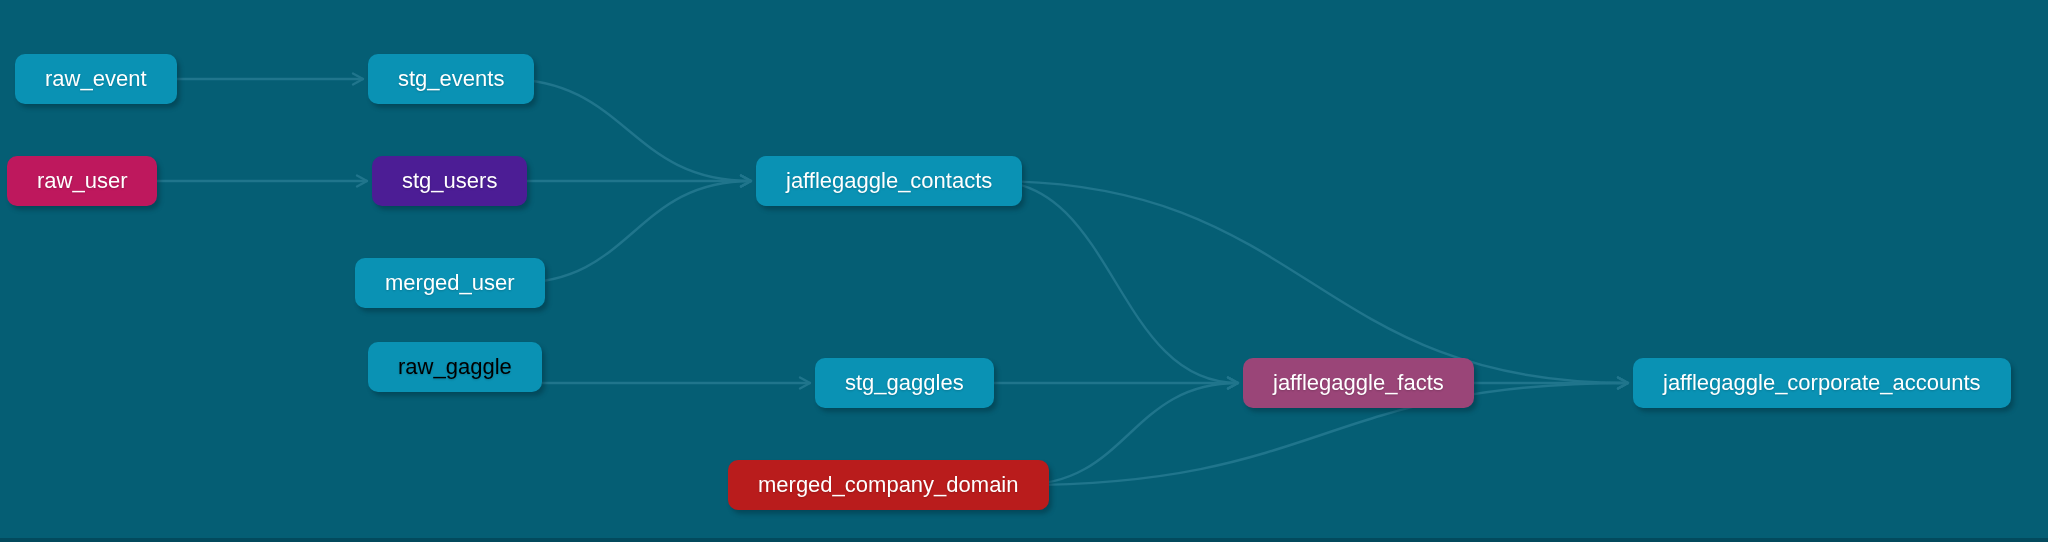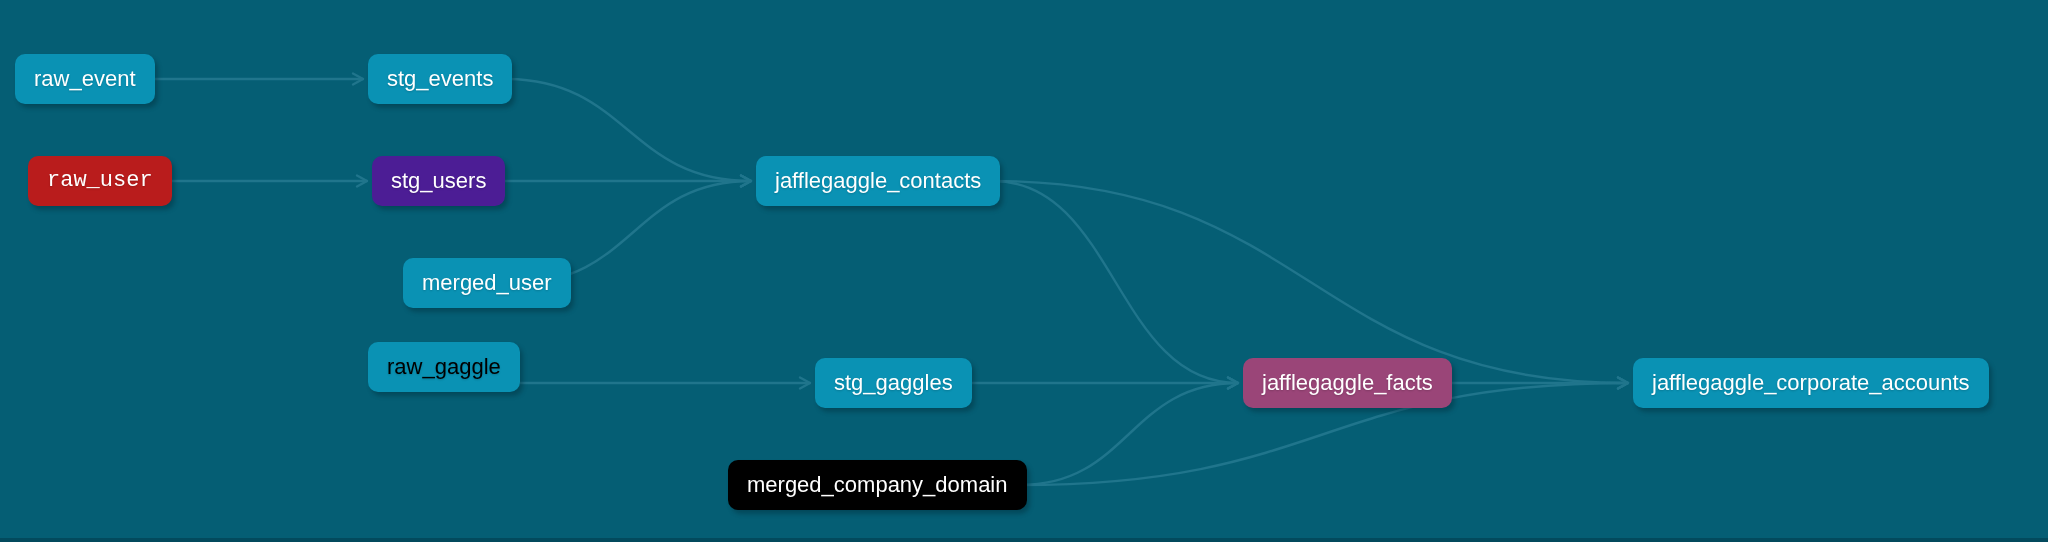--- a/index.html
+++ b/index.html
@@ -15,21 +15,21 @@
     position: absolute;
     left: 0;
     top: 0;
     z-index: 0;
   }
   .dag-node {
     position: absolute;
     z-index: 1;
     height: 50px;
     line-height: 50px;
-    padding: 0 19px;
+    padding: 0 30px;
     border-radius: 10px;
     font-size: 22px;
     white-space: nowrap;
     cursor: pointer;
     text-shadow: 0 1px 2px rgba(0,0,0,0.18);
     box-shadow: 3px 4px 4px rgba(1,48,62,0.45);
   }
   #canvas-bottom-edge {
     position: absolute;
     left: 0;
@@ -59,24 +59,24 @@
       <path d="M965,383 L1238,383" fill="none" stroke="#20758c" stroke-width="2.4" stroke-linecap="round" marker-end="url(#arrowhead)"></path>
       <path d="M993,181 C1115.5,181 1115.5,383 1238,383" fill="none" stroke="#20758c" stroke-width="2.4" stroke-linecap="round" marker-end="url(#arrowhead)"></path>
       <path d="M1020,485 C1129,485 1129,383 1238,383" fill="none" stroke="#20758c" stroke-width="2.4" stroke-linecap="round" marker-end="url(#arrowhead)"></path>
       <path d="M1445,383 L1628,383" fill="none" stroke="#20758c" stroke-width="2.4" stroke-linecap="round" marker-end="url(#arrowhead)"></path>
       <path d="M993,181 C1310.5,181 1310.5,383 1628,383" fill="none" stroke="#20758c" stroke-width="2.4" stroke-linecap="round" marker-end="url(#arrowhead)"></path>
       <path d="M1020,485 C1324,485 1324,383 1628,383" fill="none" stroke="#20758c" stroke-width="2.4" stroke-linecap="round" marker-end="url(#arrowhead)"></path>
     </svg>
   <div id="node-layer">
       <div class="dag-node" style="left: 15px; top: 54px; background: rgb(10, 146, 180); color: rgb(255, 255, 255);">raw_event</div>
       <div class="dag-node" style="left: 368px; top: 54px; background: rgb(10, 146, 180); color: #ffffff;">stg_events</div>
-      <div class="dag-node" style="left: 28px; top: 156px; background: #b91c1c; color: rgb(255, 255, 255); font-family: Liberation Mono, monospace;">raw_user</div>
+      <div class="dag-node" style="left: 7px; top: 156px; background: #be185d; color: rgb(255, 255, 255);">raw_user</div>
       <div class="dag-node" style="left: 372px; top: 156px; background: #4c1d95; color: rgb(255, 255, 255);">stg_users</div>
-      <div class="dag-node" style="left: 355px; top: 258px; background: rgb(10, 146, 180); color: rgb(255, 255, 255); margin-left: 48px;">merged_user</div>
+      <div class="dag-node" style="left: 355px; top: 258px; background: rgb(10, 146, 180); color: rgb(255, 255, 255);">merged_user</div>
       <div class="dag-node" style="left: 756px; top: 156px; background: rgb(10, 146, 180); color: rgb(255, 255, 255);">jafflegaggle_contacts</div>
       <div class="dag-node" style="left: 368px; top: 342px; background: rgb(10, 146, 180); color: #000000;">raw_gaggle</div>
       <div class="dag-node" style="left: 815px; top: 358px; background: rgb(10, 146, 180); color: #ffffff;">stg_gaggles</div>
       <div class="dag-node" style="left: 1243px; top: 358px; background: rgb(154, 69, 120); color: rgb(255, 255, 255);">jafflegaggle_facts</div>
-      <div class="dag-node" style="left: 728px; top: 460px; background: #000000; color: rgb(255, 255, 255); text-align: center;">merged_company_domain</div>
+      <div class="dag-node" style="left: 728px; top: 460px; background: #b91c1c; color: rgb(255, 255, 255); text-align: center;">merged_company_domain</div>
       <div class="dag-node" style="left: 1633px; top: 358px; background: rgb(10, 146, 180); color: #ffffff;">jafflegaggle_corporate_accounts</div>
     </div>
   <div id="canvas-bottom-edge"></div>
 </div>
 
 </body></html>

